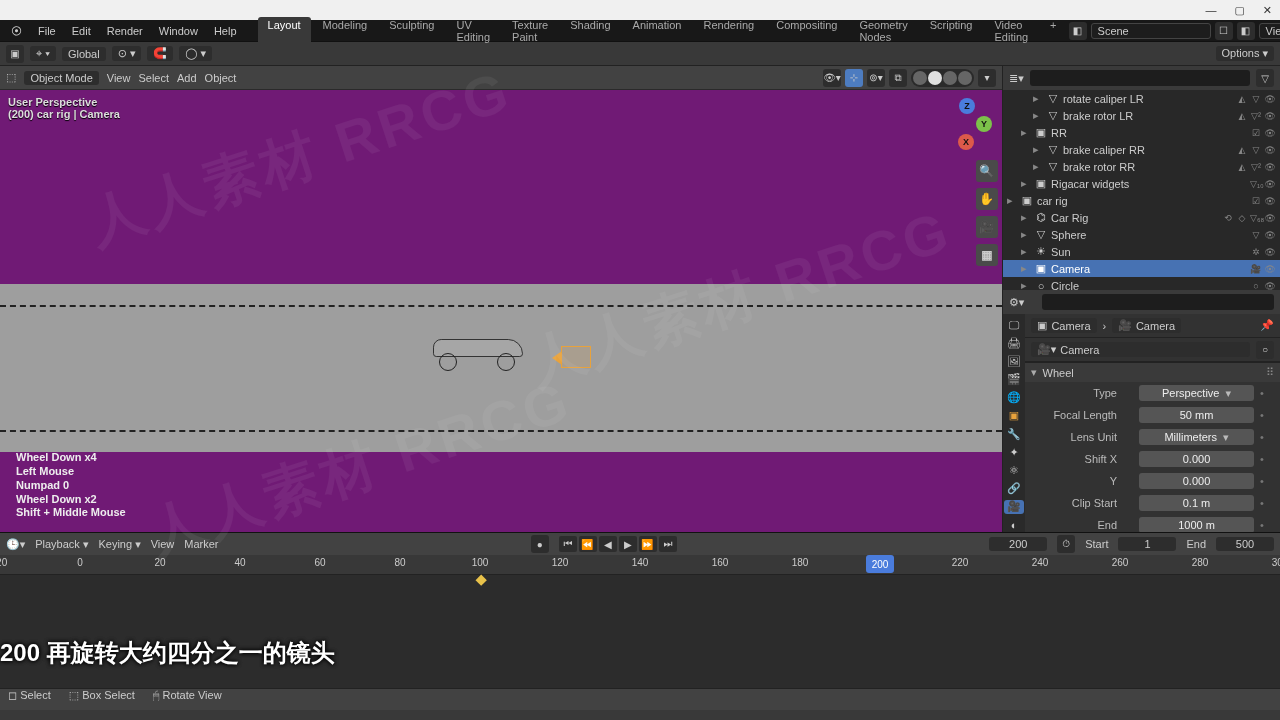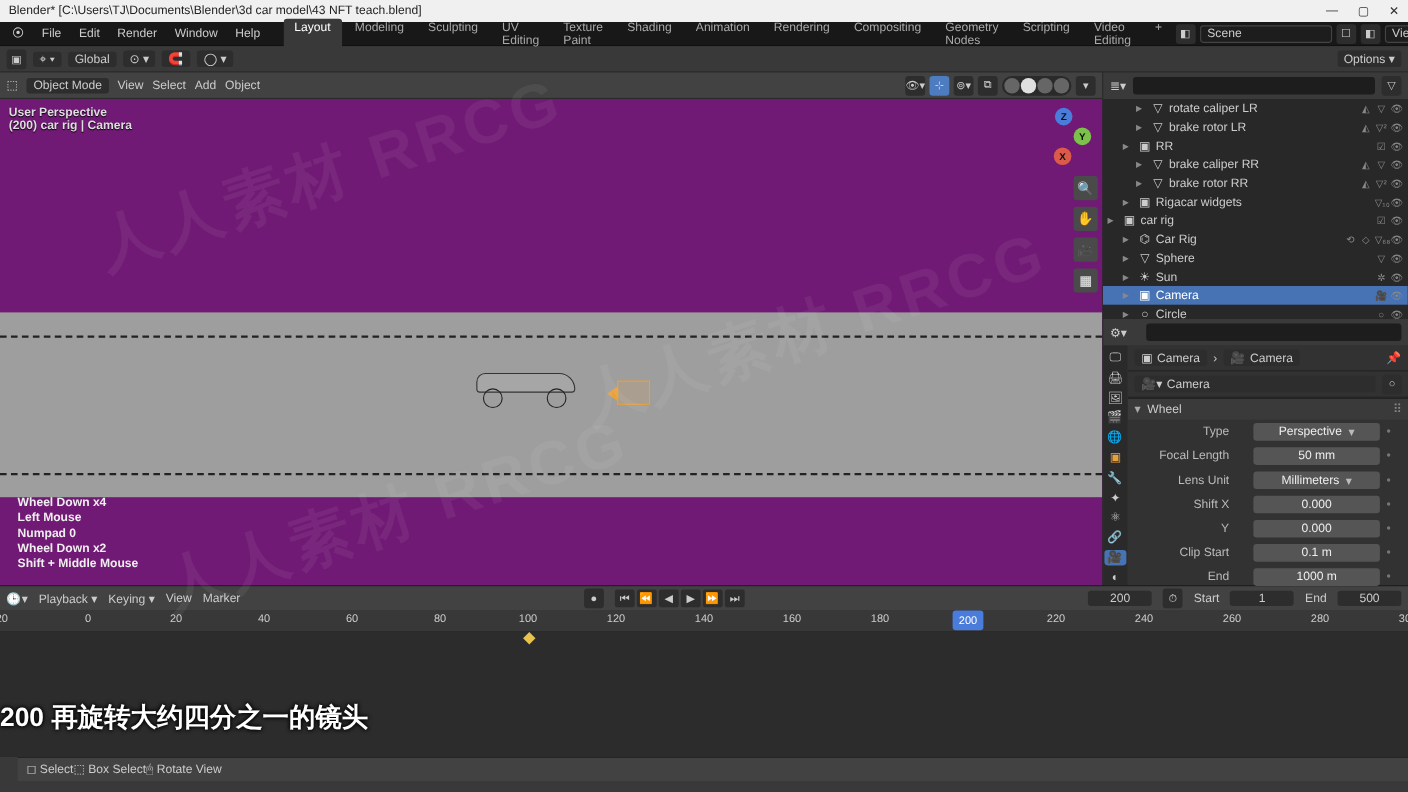--- a/index.html
+++ b/index.html
@@ -76,30 +76,29 @@
 .tl-hdr{height:22px;background:#424242;display:flex;align-items:center;padding:0 6px;gap:10px;}
 .tl-hdr .spacer{flex:1;}
 .tl-hdr .play{display:flex;gap:2px;}
 .tl-hdr .play span{width:18px;height:16px;background:#2d2d2d;border-radius:2px;display:flex;align-items:center;justify-content:center;font-size:10px;}
 .tl-hdr .numfield{background:#2d2d2d;border-radius:3px;padding:1px 10px;min-width:58px;text-align:center;}
 .tl-ruler{height:20px;background:#383838;position:relative;border-bottom:1px solid #222;}
 .tl-ruler .tick{position:absolute;top:2px;font-size:10px;color:#ccc;transform:translateX(-50%);}
 .tl-ruler .playhead{position:absolute;top:0;width:28px;height:18px;background:#4a7cdc;color:#fff;font-size:10px;border-radius:3px;display:flex;align-items:center;justify-content:center;transform:translateX(-50%);}
 .tl-body{flex:1;background:#2c2c2c;position:relative;}
 .kf{position:absolute;top:4px;width:8px;height:8px;background:#e8c24a;transform:rotate(45deg) translateX(-50%);}
-.statusbar{height:22px;background:#424242;display:flex;align-items:center;padding:0 8px;border-top:1px solid #222;margin-left:16px;}
+.statusbar{height:22px;background:#424242;display:flex;align-items:flex-start;padding:0 8px;gap:18px;border-top:1px solid #222;}
 .subtitle{position:absolute;left:0;right:0;bottom:52px;pointer-events:none;}
 .subtitle div{font-size:24px;font-weight:600;color:#fff;text-shadow:0 0 4px #000,0 0 4px #000;line-height:1.2;}
 .watermark{position:absolute;color:rgba(255,255,255,.06);font-size:56px;font-weight:700;transform:rotate(-18deg);pointer-events:none;letter-spacing:4px;}
 </style>
 </head>
 <body>
 
 <div class="titlebar">
-  <span>Blender* [C:\Users\TJ\Documents\Blender\3d car model\43 NFT teach.blend]</span>
   <div class="buttons">
     <span>—</span>
     <span>▢</span>
     <span>✕</span>
   </div>
 </div>
 
 <div class="menubar">
   <span class="item">⦿</span>
   <span class="item">File</span>

